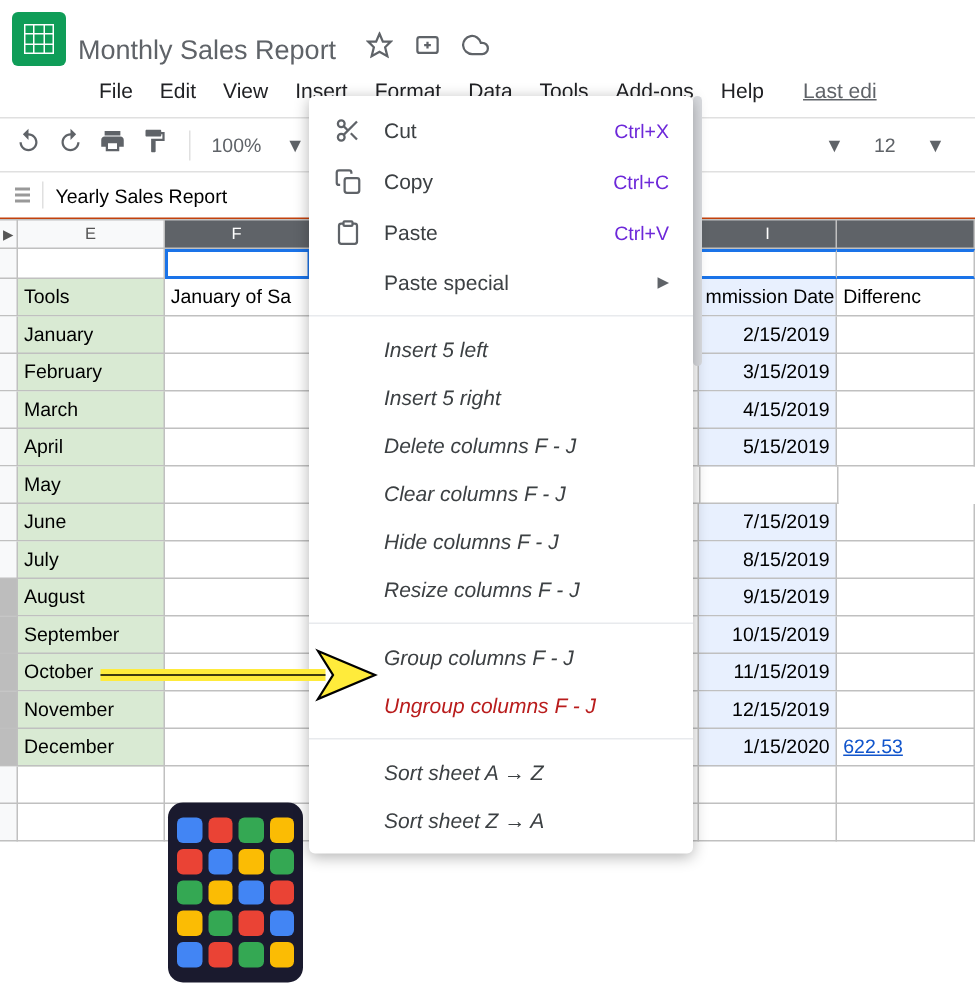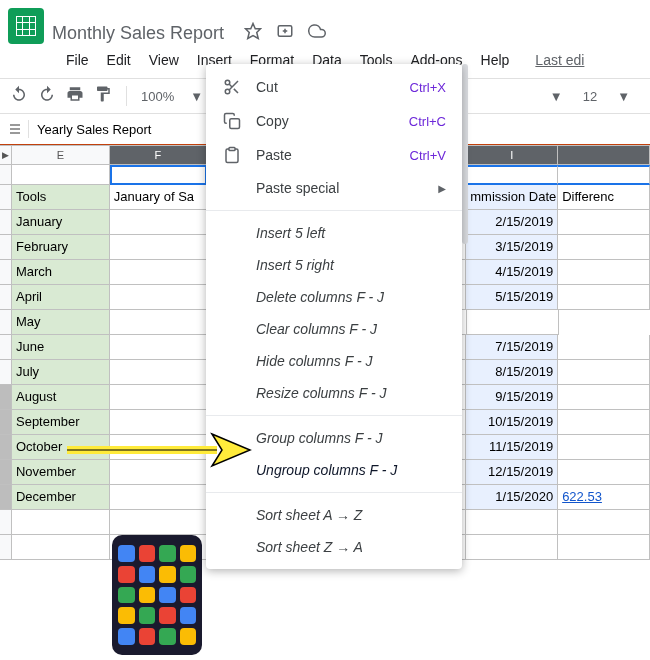--- a/index.html
+++ b/index.html
@@ -50,21 +50,21 @@
   .cell.green { background: #d9ead3; }
   .cell.blue { background: #e8f0fe; text-align: right; }
   .cell.link { color: #1155cc; text-decoration: underline; }
   
   .context-menu { position: absolute; left: 206px; top: 64px; width: 256px; background: #fff; box-shadow: 0 2px 10px rgba(0,0,0,0.3); border-radius: 4px; padding: 6px 0; z-index: 100; font-size: 14px; color: #3c4043; }
   .menu-item { display: flex; align-items: center; padding: 8px 16px; gap: 14px; cursor: pointer; }
   .menu-item .icon-slot { width: 20px; display: flex; justify-content: center; color: #5f6368; }
   .menu-item .label { flex: 1; }
   .menu-item .shortcut { color: #6d28d9; font-size: 13px; }
   .menu-item .arrow { color: #5f6368; font-size: 10px; }
-  .menu-item.disabled { color: #0f172a; }
+  .menu-item.disabled { color: #b91c1c; }
   .menu-sep { height: 1px; background: #e8eaed; margin: 6px 0; }
   .menu-item.noicon { padding-left: 50px; font-style: italic; }
   
   .scroll-indicator { position: absolute; left: 462px; top: 64px; width: 6px; height: 180px; background: #dadce0; border-radius: 3px; z-index: 99; }
   
   .yellow-arrow { position: absolute; left: 62px; top: 430px; z-index: 200; }
   
   .phone-img { position: absolute; left: 112px; top: 535px; width: 90px; height: 120px; background: #1a1a2e; border-radius: 10px; z-index: 50; display: grid; grid-template: repeat(5,1fr)/repeat(4,1fr); gap: 4px; padding: 10px 6px; }
   .phone-img span { border-radius: 4px; }
 </style>

